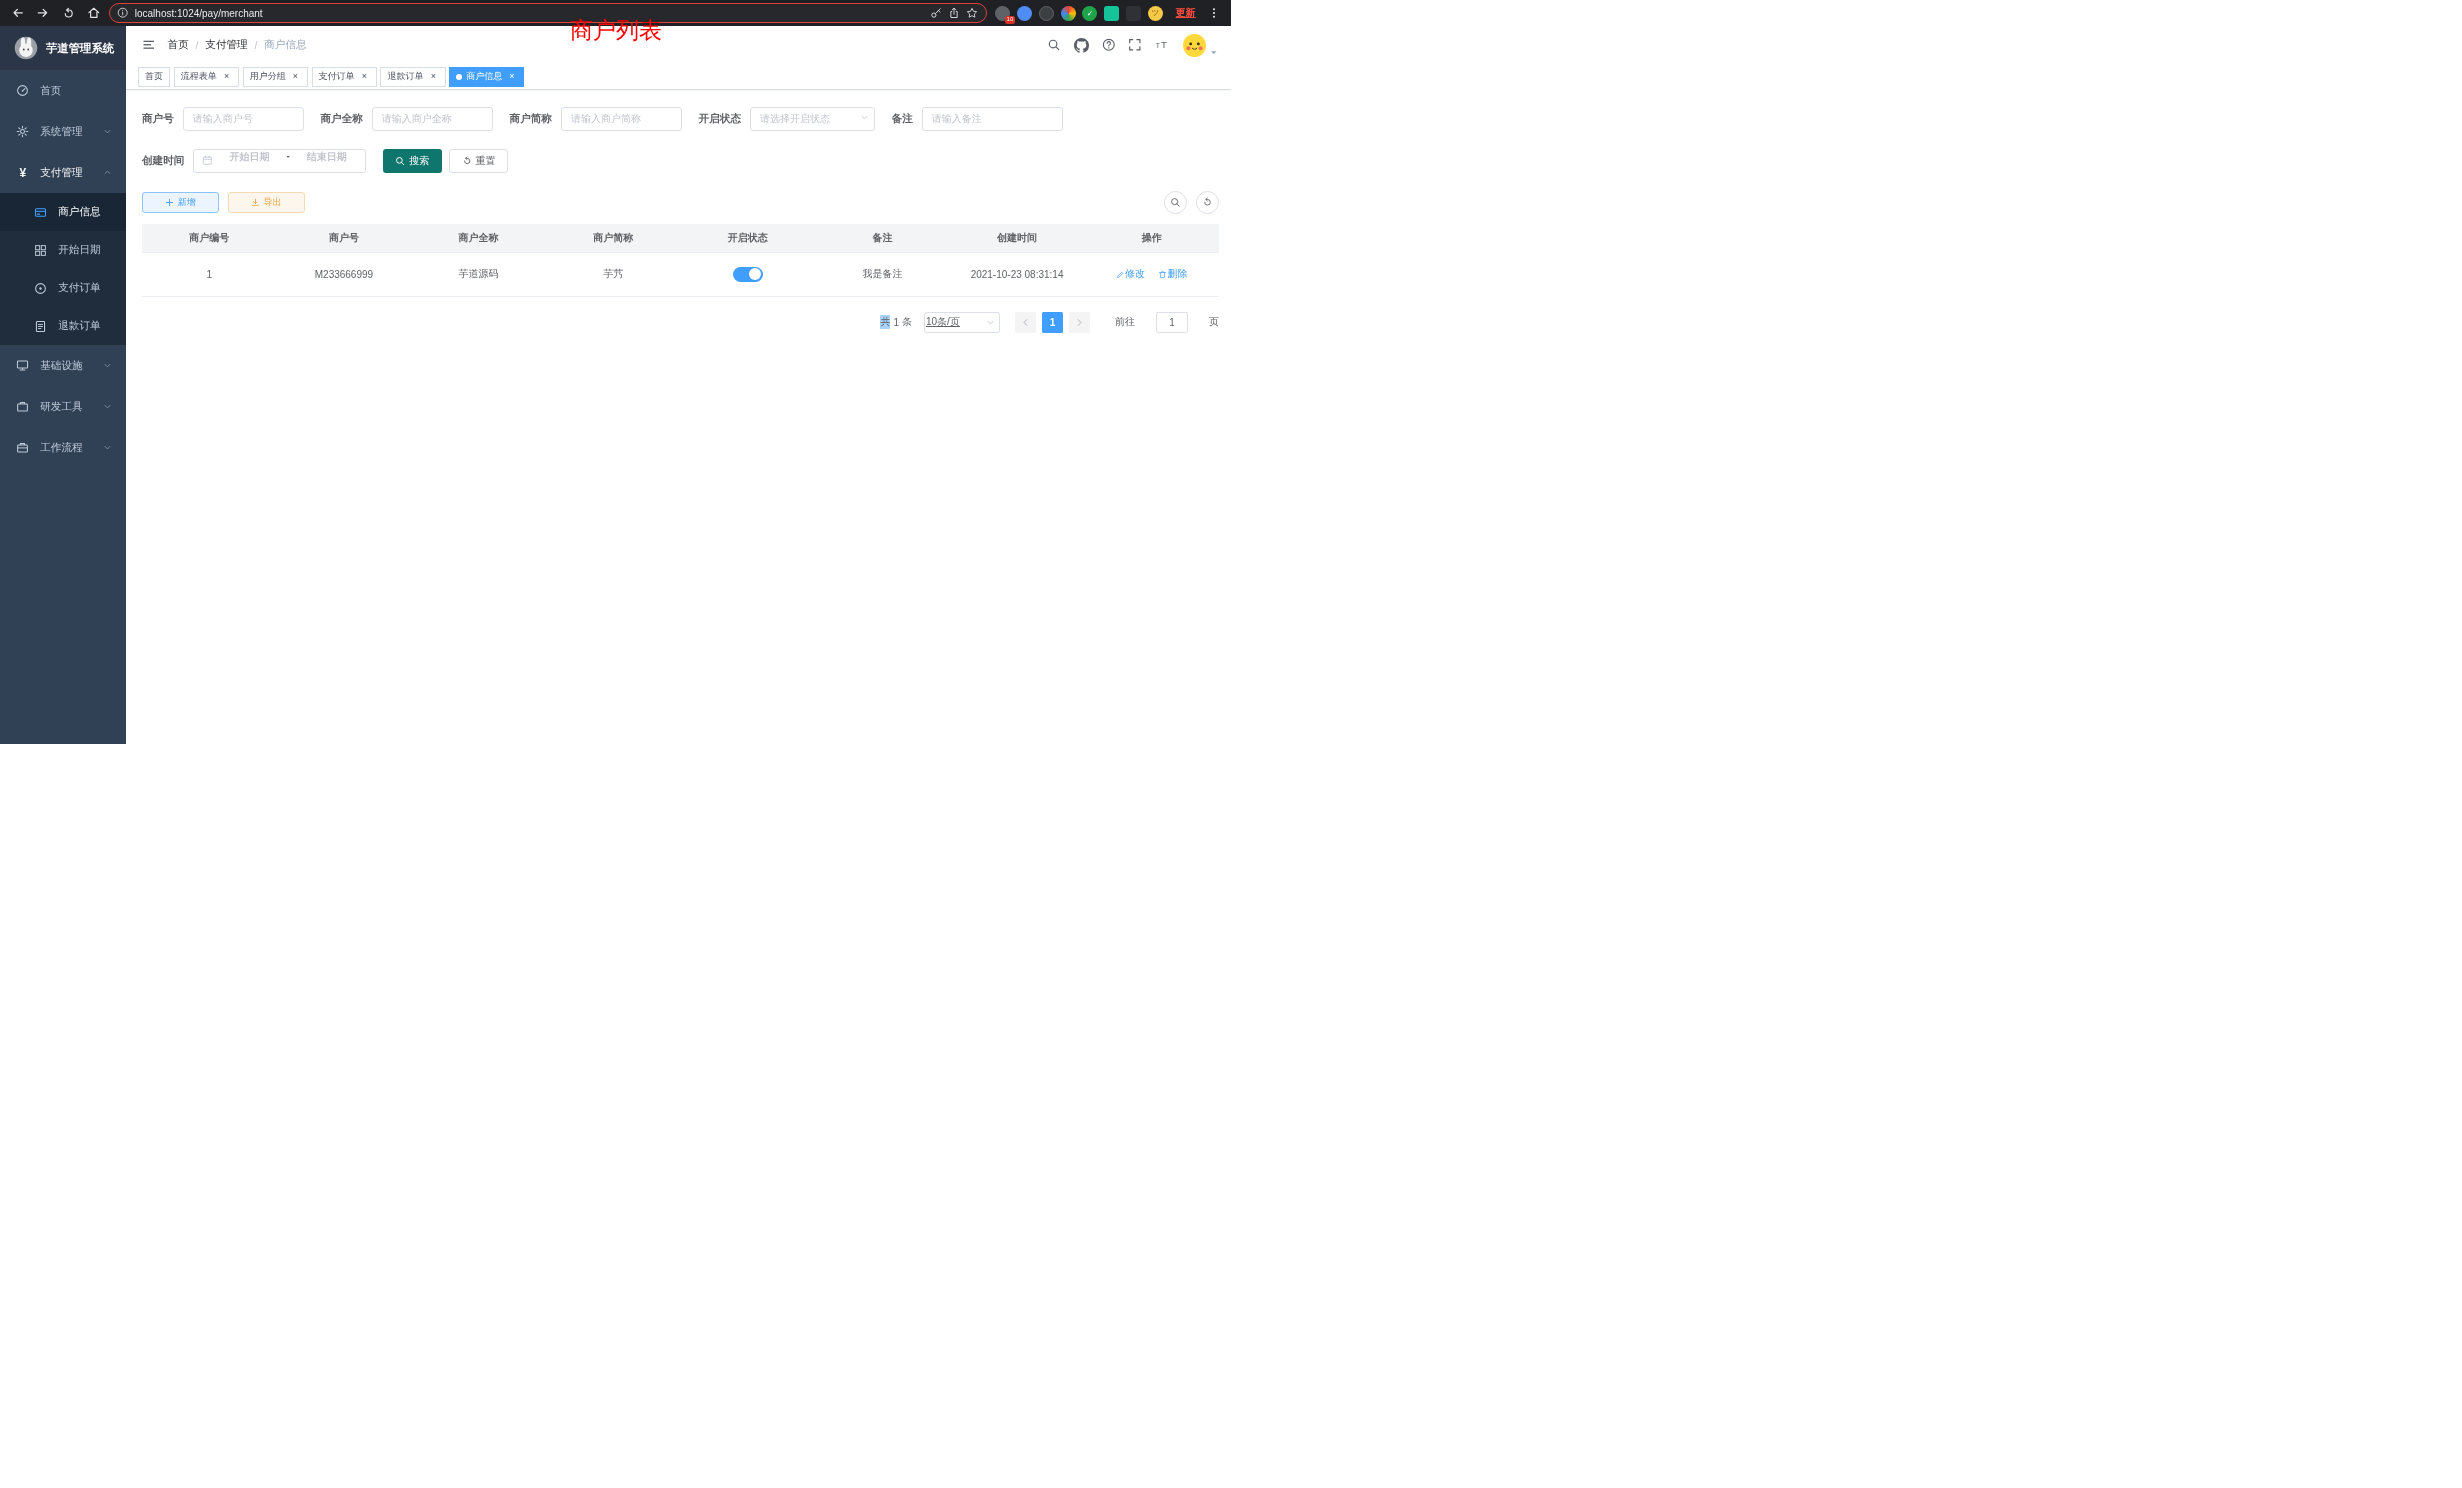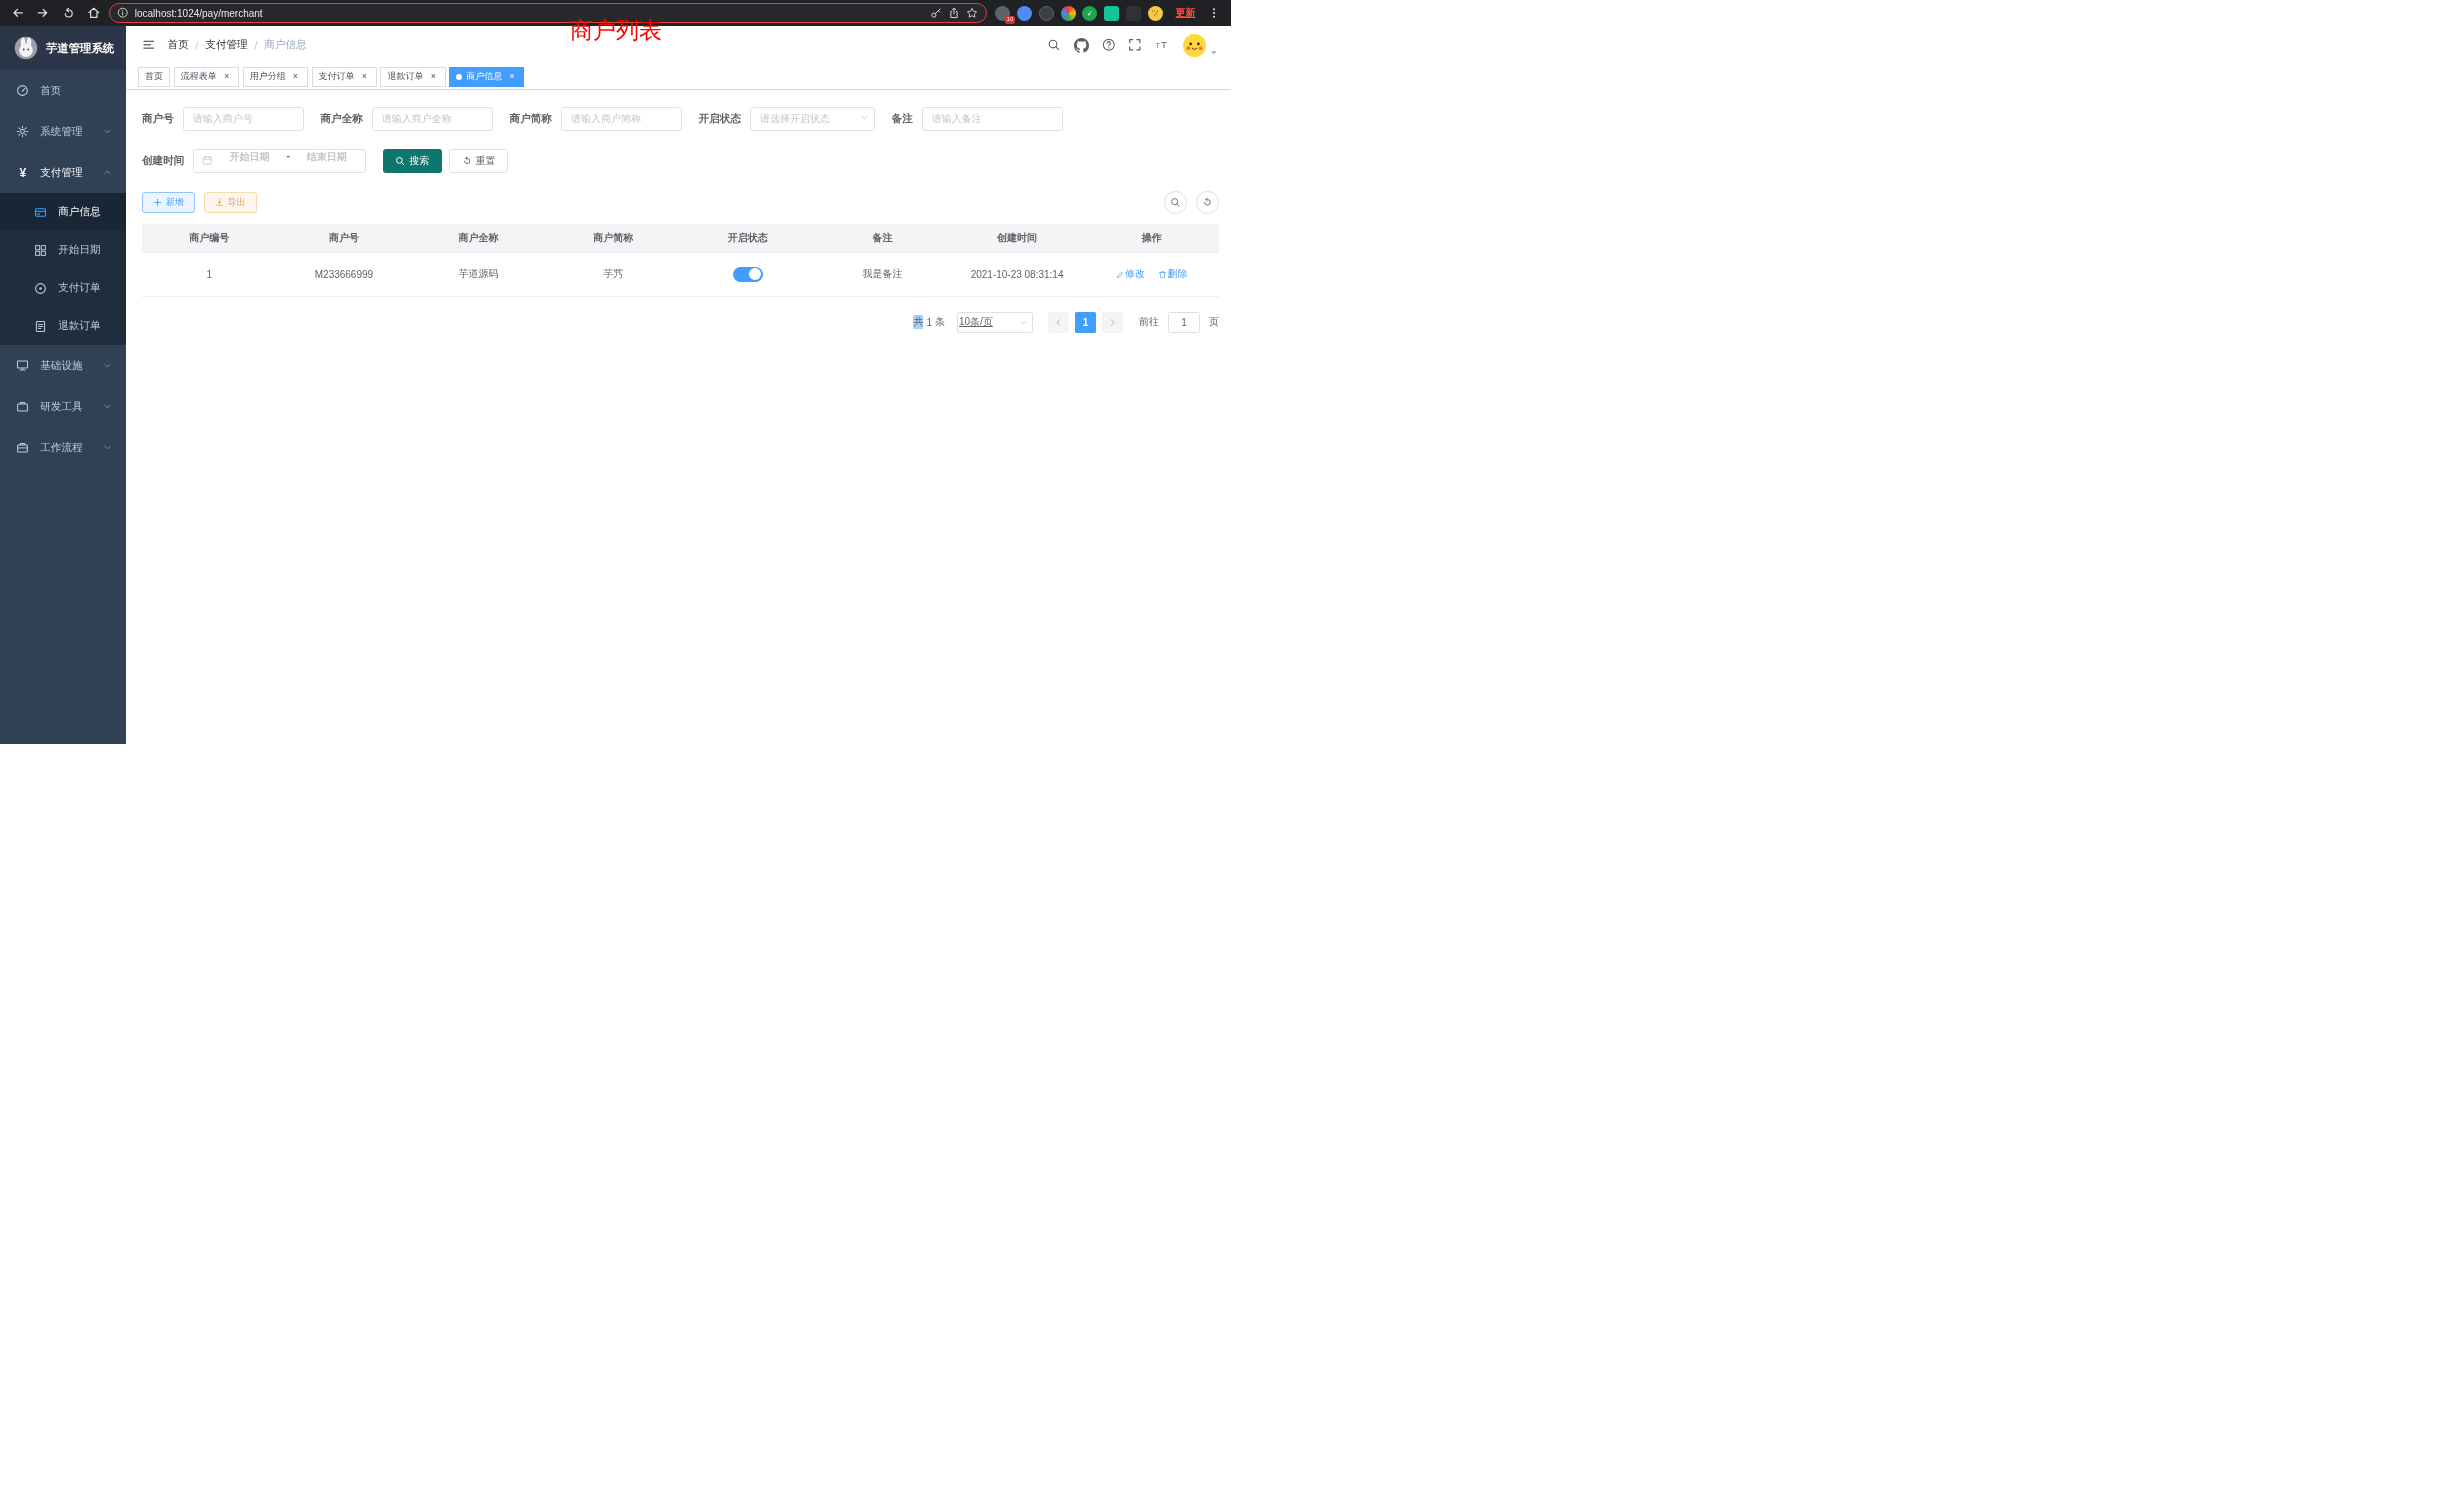--- a/index.html
+++ b/index.html
@@ -72,21 +72,21 @@
   .sel-wrap .el-input { padding-right: 21px; width: 125px; }
   .sel-wrap .chevdown { position: absolute; right: 6px; top: 6.8px; color: #c0c4cc; pointer-events: none; }
   .date-range { width: 173px; height: 24px; border: 0.8px solid #dcdfe6; border-radius: 3px; display: flex; padding: 0 7.6px; gap: 6px; font-size: 10px; background: #fff; font-weight: bold; }
   .date-range .ph { color: #c0c4cc; flex: 1; text-align: center; }
   .date-range .sep { color: #606266; }
   .date-range .cal { color: #c0c4cc; }
 
   .btn { display: inline-flex; align-items: center; justify-content: center; gap: 3.8px; border-radius: 3px; font-size: 10px; height: 24px; padding: 0 11.4px; cursor: pointer; border: 0.8px solid transparent; white-space: nowrap; }
   .btn-primary { background: #0f766e; color: #fff; }
   .btn-default { background: #fff; border-color: #dcdfe6; color: #606266; }
-  .btn-sm { height: 21px; padding: 0 10px; font-size: 9px; border-radius: 3px; }
+  .btn-sm { height: 21px; padding: 0 22px; font-size: 9px; border-radius: 3px; }
   .btn-plain-primary { background: #ecf5ff; border-color: #8cc4ff; color: #409EFF; }
   .btn-plain-warning { background: #fdf6ec; border-color: #f5dab1; color: #e6a23c; }
   .ml10 { margin-left: 7.6px; }
 
   .toolbar { display: flex; align-items: center; margin-top: 1.5px; }
   .toolbar .gap { width: 9px; }
   .toolbar-right { margin-left: auto; display: flex; align-items: center; gap: 9px; }
   .circle-btn { width: 23px; height: 23px; border: 0.8px solid #dcdfe6; border-radius: 50%; background: #fff; display: flex; align-items: center; justify-content: center; color: #606266; cursor: pointer; }
 
   
@@ -99,21 +99,21 @@
   .op-link + .op-link { margin-left: 10.6px; }
 
   
   .pagination { display: flex; align-items: center; justify-content: flex-end; margin-top: 15px; font-size: 10px; color: #606266; }
   .pg-total { display: flex; gap: 3px; margin-right: 12px; align-items: center; }
   .pg-total .hl { background: rgba(64,158,255,.45); }
   .pg-sizes { position: relative; width: 76px; height: 21px; border: 0.8px solid #dcdfe6; border-radius: 2.3px; display: flex; align-items: center; padding: 0 18px 0 1px; margin-right: 12px; cursor: pointer; background: #fff; text-decoration: underline; }
   .pg-sizes .chevdown { position: absolute; right: 4.5px; top: 5.3px; color: #c0c4cc; }
   .pg-btn { width: 21px; height: 21px; background: #f4f4f5; border-radius: 1.5px; display: flex; align-items: center; justify-content: center; margin: 0 3px; color: #a8abb2; cursor: pointer; }
   .pg-page { width: 21px; height: 21px; background: #409EFF; color: #fff; border-radius: 1.5px; display: flex; align-items: center; justify-content: center; margin: 0 3px; font-weight: 600; cursor: pointer; }
-  .pg-goto { display: flex; align-items: center; gap: 9px; margin-left: 13px; }
+  .pg-goto { display: flex; align-items: center; gap: 21px; margin-left: 22px; }
   .pg-input { width: 32px; height: 21px; border: 0.8px solid #dcdfe6; border-radius: 2.3px; text-align: center; font-size: 10px; color: #606266; outline: none; }
 </style>
 </head>
 <body>
 
 <div class="browser-bar">
   <div class="nav-btn">
     <svg width="13.6" height="13.6" viewBox="0 0 18 18">
         <path d="M15 9H4M8.5 4.5L4 9l4.5 4.5" fill="none" stroke="currentColor" stroke-width="1.7" stroke-linecap="round" stroke-linejoin="round"></path>
       </svg>

